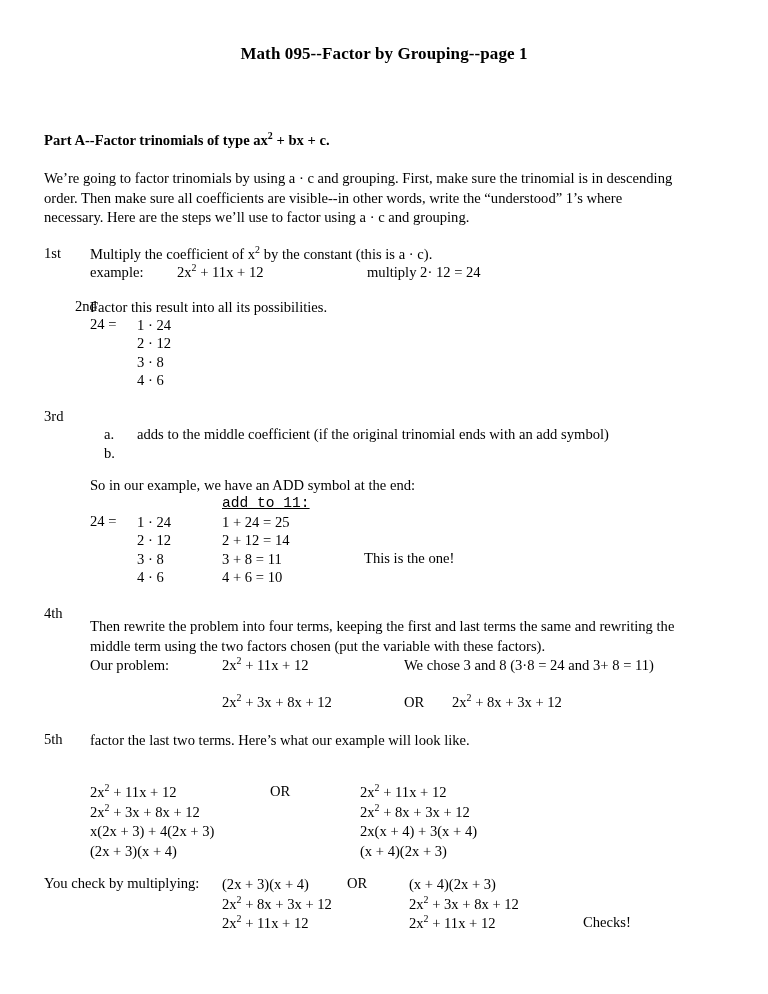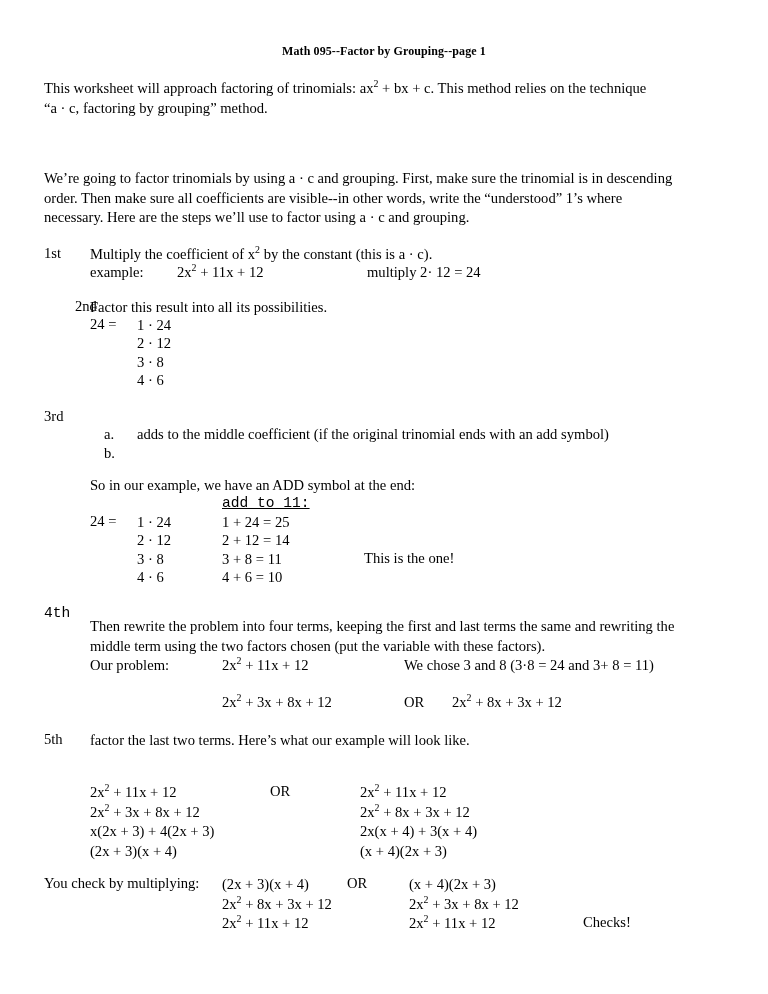--- a/index.html
+++ b/index.html
@@ -31,21 +31,21 @@
   .bold { font-weight: bold; }
   sup { font-size: 0.68em; vertical-align: super; line-height: 0; }
 
   
   #doc-title {
     position: absolute;
     left: 0; right: 0;
     top: 44px;
     text-align: center;
     font-weight: bold;
-    font-size: 12px;
+    font-size: 17px;
     letter-spacing: 0.1px;
   }
 
   
   .para {
     position: absolute;
     left: 44px;
     width: 680px;
     line-height: 19.6px;
     text-align: left;
@@ -71,25 +71,24 @@
 
   .rowline { line-height: 19.6px; }
 </style>
 </head>
 <body>
 
 <div class="page">
 
   <div id="doc-title">Math 095--Factor by Grouping--page 1</div>
 
-  <div class="para" style="top:79px;">
-    <span>This worksheet will approach factoring of trinomials:  ax</span><sup>2</sup><span> +  bx +  c.  This method relies on the technique</span><br>
-    <span>“a · c, factoring by grouping” method.</span>
-  </div>
-
+
+  <div class="para bold" style="top:131px;">
+    <span>Part A--Factor trinomials of type ax</span><sup>2</sup><span> +  bx +  c.</span>
+  </div>
 
   <div class="para" style="top:169px;">
     <span>We’re going to factor trinomials by using a · c and grouping.  First, make sure the trinomial is in descending</span><br>
     <span>order.  Then make sure all coefficients are visible--in other words, write the “understood” 1’s where</span><br>
     <span>necessary.  Here are the steps we’ll use to factor using a · c and grouping.</span>
   </div>
 
   <div class="step-num" style="top:245px;">1st</div>
   <div class="step-body" style="top:245px;">
     <div class="rowline">
@@ -130,21 +129,21 @@
     <div>4 · 6</div>
   </div>
   <div class="abs" style="left:222px; top:513px; line-height:18.4px;">
     <div>1 +  24 =  25</div>
     <div>2 +  12 =  14</div>
     <div>3 +  8 =  11</div>
     <div>4 +  6 =  10</div>
   </div>
   <div class="abs" style="left:364px; top:550px;text-align:right;">This is the one!</div>
 
-  <div class="step-num" style="top:605px;font-family:Liberation Mono, monospace;">4th</div>
+  <div class="step-num" style="top:605px;">4th</div>
   <div class="step-body" style="top:617px;">
     <div class="rowline">Then rewrite the problem into four terms, keeping the first and last terms the same and rewriting the</div>
     <div class="rowline">middle term using the two factors chosen (put the variable with these factors).</div>
   </div>
 
   <div class="abs" style="left:90px; top:657px;">Our problem:</div>
   <div class="abs" style="left:222px; top:657px;">
     <span>2x</span><sup>2</sup><span> +  11x +  12</span>
   </div>
   <div class="abs" style="left:404px; top:657px;">We chose 3 and 8 (3·8 =  24 and 3+ 8 = 11)</div>

